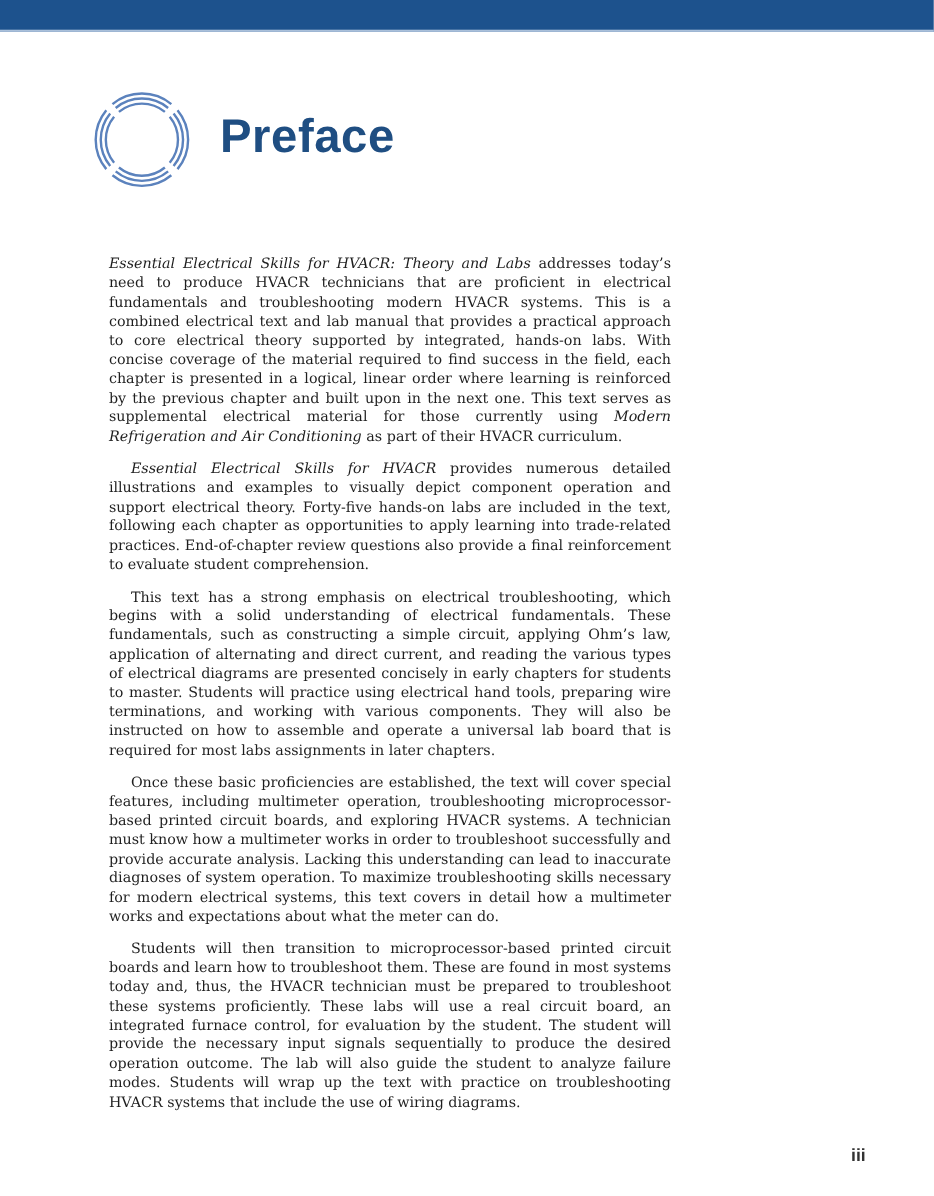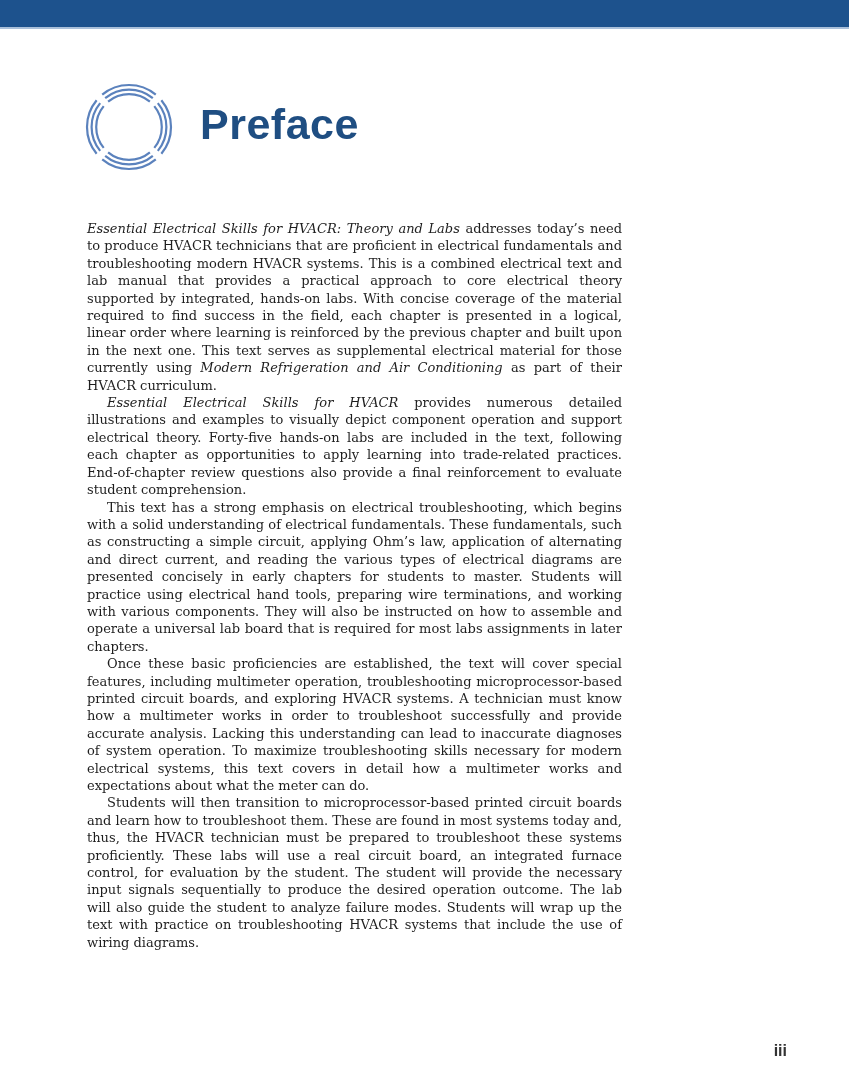--- a/index.html
+++ b/index.html
@@ -55,21 +55,21 @@
     position:absolute;
     left:87px; top:220px;
     width:535px;
     color:var(--body-text);
     font-size:13px;
     line-height:17.4px;
     text-align:justify;
     hyphens:auto;
     -webkit-hyphens:auto;
   }
-  .body-text p{ margin:0; }
+  .body-text p{ margin:12px; }
   .body-text p.indent{ text-indent:20px; }
   .body-text em{ font-style:italic; }
   .page-number{
     position:absolute;
     top:1042px;
     right:62px;
     font-family:"Liberation Sans","DejaVu Sans",sans-serif;
     font-weight:bold;
     font-size:16px;
     color:var(--page-number);

